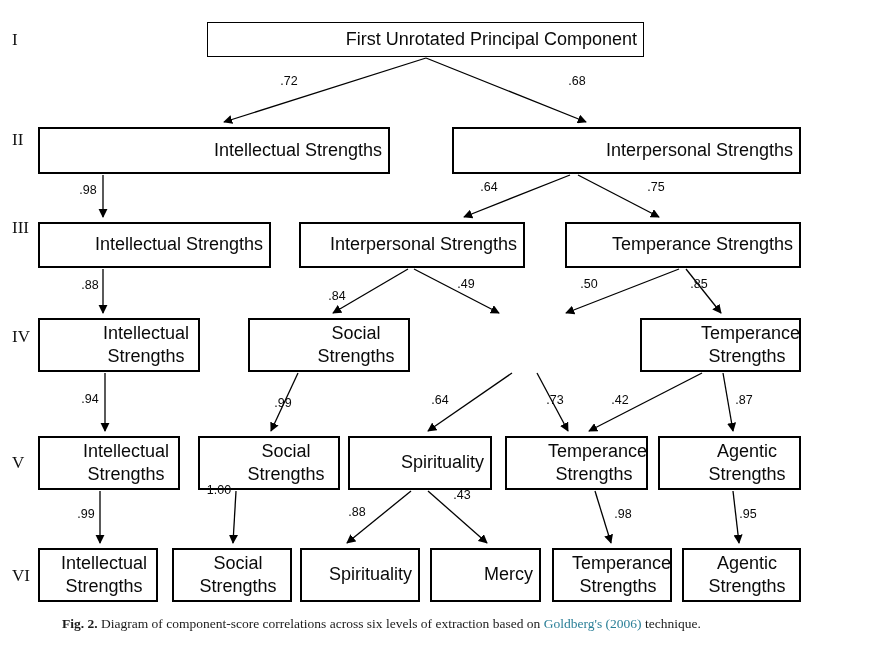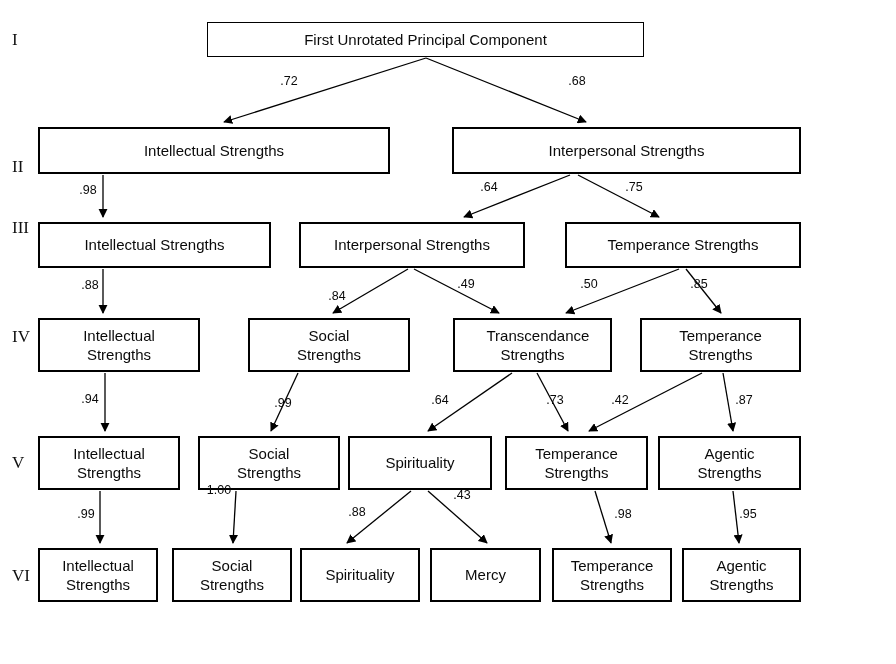--- a/index.html
+++ b/index.html
@@ -9,22 +9,22 @@
     font-family:"Liberation Sans", sans-serif;
     color:#0a0a0a;
   }
   .stage { position:relative; width:896px; height:664px; background:#fff; }
 
   svg.edges { position:absolute; left:0; top:0; pointer-events:none; }
   svg.edges line { stroke:#000; stroke-width:1.3; }
 
   .box {
     position:absolute; border:2px solid #000; background:#fff;
-    display:flex; align-items:center; justify-content:center;
-    text-align:center; font-size:15px; line-height:1.3; padding:7px 6px;
+    display:flex; align-items:center; justify-content:flex-end;
+    text-align:center; font-size:18px; line-height:1.3; padding:7px 6px;
   }
   .box.thin { border-width:1.4px; }
   .box.two-line .lbl { display:inline-block; max-width:92px; }
 
   .numeral {
     position:absolute; left:12px;
     font-family:"Liberation Serif", serif; font-size:17px; color:#111;
   }
 
   .w {
@@ -68,21 +68,21 @@
     <line x1="723" y1="373" x2="733" y2="431" marker-end="url(#ah)"></line>
     <line x1="100" y1="491" x2="100" y2="543" marker-end="url(#ah)"></line>
     <line x1="236" y1="491" x2="233" y2="543" marker-end="url(#ah)"></line>
     <line x1="411" y1="491" x2="347" y2="543" marker-end="url(#ah)"></line>
     <line x1="428" y1="491" x2="487" y2="543" marker-end="url(#ah)"></line>
     <line x1="595" y1="491" x2="611" y2="543" marker-end="url(#ah)"></line>
     <line x1="733" y1="491" x2="739" y2="543" marker-end="url(#ah)"></line>
   </svg>
 
   <div class="numeral" style="top:30px">I</div>
-  <div class="numeral" style="top:157px">II</div>
+  <div class="numeral" style="top:130px">II</div>
   <div class="numeral" style="top:218px">III</div>
   <div class="numeral" style="top:327px">IV</div>
   <div class="numeral" style="top:453px">V</div>
   <div class="numeral" style="top:566px">VI</div>
 
   <div class="box thin" style="left:207px;top:22px;width:437px;height:35px">
     <span class="lbl">First Unrotated Principal Component</span>
   </div>
 
   <div class="box" style="left:38px;top:127px;width:352px;height:47px">
@@ -100,23 +100,20 @@
   </div>
   <div class="box" style="left:565px;top:222px;width:236px;height:46px">
     <span class="lbl">Temperance Strengths</span>
   </div>
 
   <div class="box two-line" style="left:38px;top:318px;width:162px;height:54px">
     <span class="lbl">Intellectual Strengths</span>
   </div>
   <div class="box two-line" style="left:248px;top:318px;width:162px;height:54px">
     <span class="lbl">Social Strengths</span>
-  </div>
-  <div class="box two-line" style="left:453px;top:318px;width:159px;height:54px">
-    <span class="lbl">Transcendance Strengths</span>
   </div>
   <div class="box two-line" style="left:640px;top:318px;width:161px;height:54px">
     <span class="lbl">Temperance Strengths</span>
   </div>
 
   <div class="box two-line" style="left:38px;top:436px;width:142px;height:54px">
     <span class="lbl">Intellectual Strengths</span>
   </div>
   <div class="box two-line" style="left:198px;top:436px;width:142px;height:54px">
     <span class="lbl">Social Strengths</span>
@@ -147,33 +144,36 @@
     <span class="lbl">Temperance Strengths</span>
   </div>
   <div class="box two-line" style="left:682px;top:548px;width:119px;height:54px">
     <span class="lbl">Agentic Strengths</span>
   </div>
 
   <span class="w" style="left:289px;top:81px">.72</span>
   <span class="w" style="left:577px;top:81px">.68</span>
   <span class="w" style="left:88px;top:190px">.98</span>
   <span class="w" style="left:489px;top:187px">.64</span>
-  <span class="w" style="left:634px;top:187px">.75</span>
+  <span class="w" style="left:656px;top:187px">.75</span>
   <span class="w" style="left:90px;top:285px">.88</span>
   <span class="w" style="left:337px;top:296px">.84</span>
   <span class="w" style="left:466px;top:284px">.49</span>
   <span class="w" style="left:589px;top:284px">.50</span>
   <span class="w" style="left:699px;top:284px">.85</span>
   <span class="w" style="left:90px;top:399px">.94</span>
   <span class="w" style="left:283px;top:403px">.99</span>
   <span class="w" style="left:440px;top:400px">.64</span>
   <span class="w" style="left:555px;top:400px">.73</span>
   <span class="w" style="left:620px;top:400px">.42</span>
   <span class="w" style="left:744px;top:400px">.87</span>
   <span class="w" style="left:86px;top:514px">.99</span>
   <span class="w" style="left:219px;top:490px">1.00</span>
   <span class="w" style="left:357px;top:512px">.88</span>
   <span class="w" style="left:462px;top:495px">.43</span>
   <span class="w" style="left:623px;top:514px">.98</span>
   <span class="w" style="left:748px;top:514px">.95</span>
 
+  <div class="caption">
+    <span class="figlab">Fig. 2.</span><span> Diagram of component-score correlations across six levels of extraction based on </span><span class="cite">Goldberg's (2006)</span><span> technique.</span>
+  </div>
 
 </div>
 
 </body></html>

